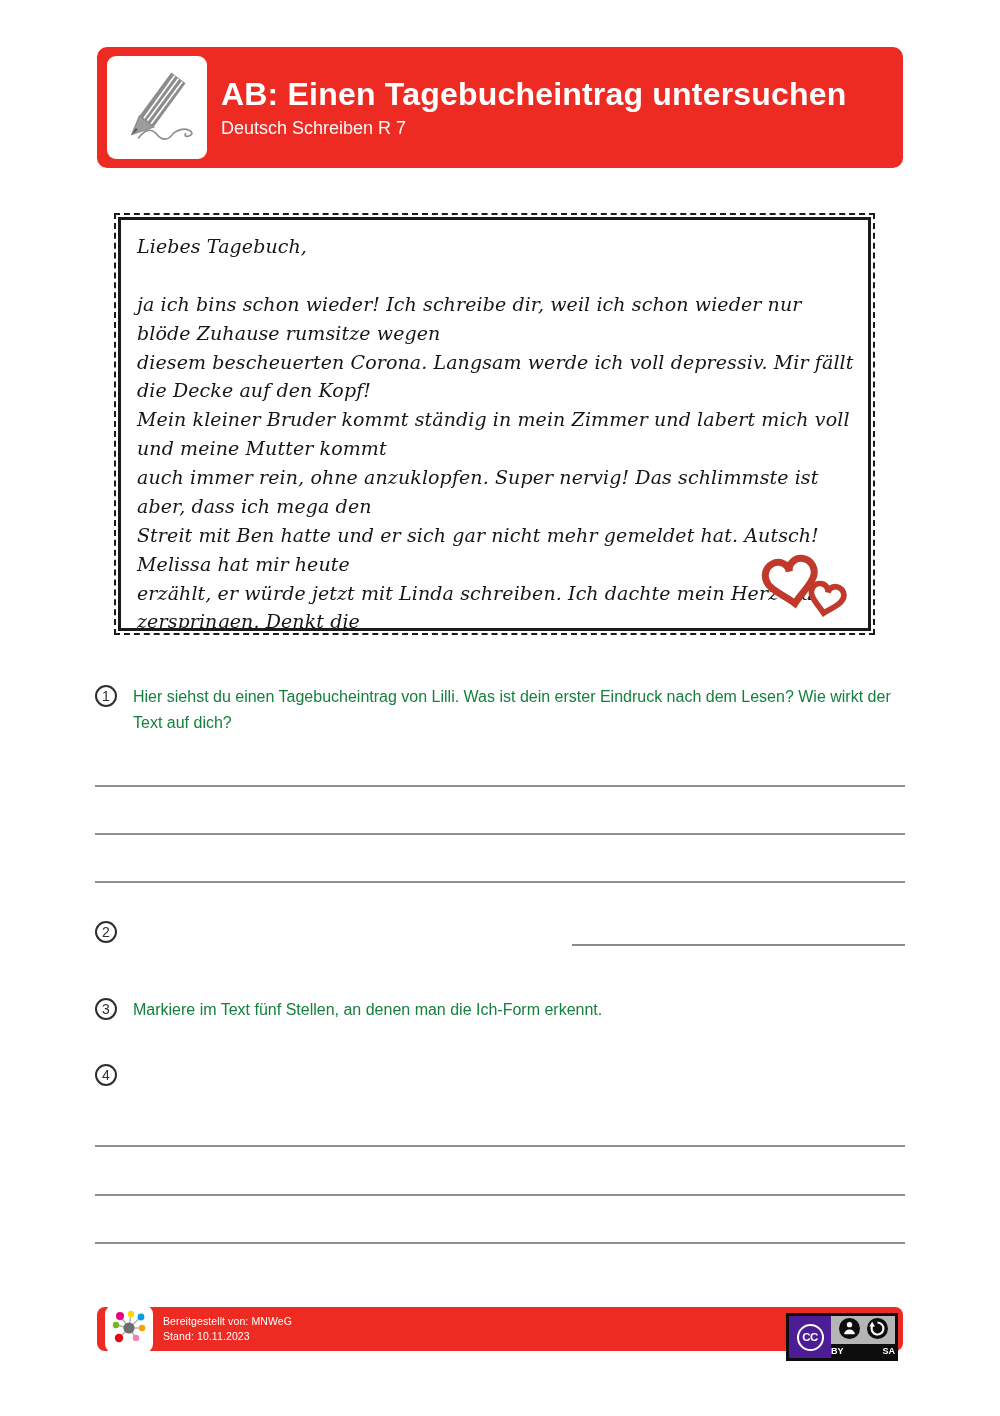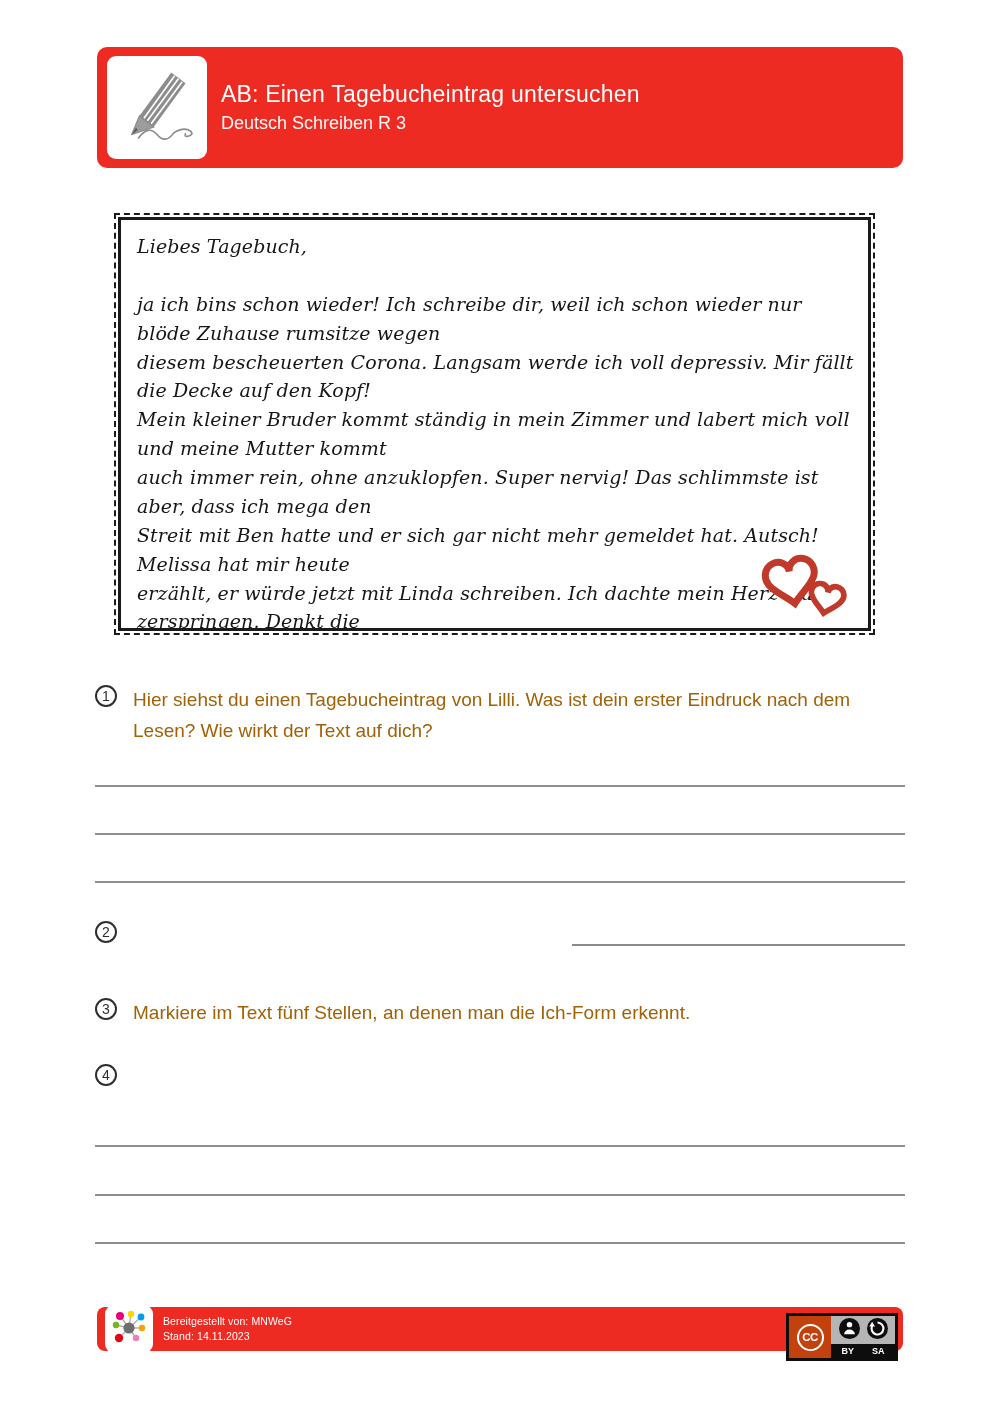--- a/index.html
+++ b/index.html
@@ -10,70 +10,70 @@
   
   .header-bar {
     position:absolute; left:97px; top:47px; width:806px; height:121px;
     background:#ee2b23; border-radius:10px; display:flex; align-items:center;
   }
   .header-icon-box {
     width:100px; height:103px; margin-left:10px; background:#ffffff;
     border-radius:9px; display:flex; align-items:center; justify-content:center; flex:0 0 auto;
   }
   .header-text { display:flex; flex-direction:column; justify-content:center; padding-left:14px; color:#fff; }
-  .header-title { font-size:23px; font-weight:400; letter-spacing:.2px; line-height:1.15; }
+  .header-title { font-size:32px; font-weight:700; letter-spacing:.2px; line-height:1.15; }
   .header-subtitle { font-size:18px; font-weight:400; margin-top:6px; opacity:.97; }
 
   
   .diary-box {
     position:absolute; left:118px; top:217px; width:753px; height:414px;
     background:#fff; border:3px solid #1a1a1a; outline:2px dashed #1a1a1a; outline-offset:2px;
     padding:12px 12px 8px 16px; overflow:hidden;
   }
   .diary-text {
     font-family:"DejaVu Serif", serif; font-style:italic;
     font-size:19px; line-height:1.52; color:#161616; white-space:pre-line; letter-spacing:.1px;
   }
   .hearts { position:absolute; right:14px; bottom:4px; width:96px; height:72px; }
 
   
   .question { position:absolute; left:95px; width:812px; display:flex; align-items:flex-start; }
   .qnum {
     flex:0 0 auto; width:22px; height:22px; border:2px solid #2e2e2e; border-radius:50%;
     font-size:14px; line-height:18px; text-align:center; color:#2e2e2e; margin-top:1px;
   }
-  .qtext { margin-left:16px; font-size:19px; line-height:1.65; color:#a16207; max-width:775px; }
+  .qtext { margin-left:16px; font-size:16px; line-height:1.65; color:#15803d; max-width:775px; }
   .rule { position:absolute; left:95px; width:810px; height:2px; background:#8f8f8f; }
   .answer-line { position:absolute; left:572px; top:944px; width:333px; height:2px; background:#8a8a8a; }
 
   
   .footer-bar {
     position:absolute; left:97px; top:1307px; width:806px; height:44px;
     background:#ee2b23; border-radius:8px; display:flex; align-items:center; padding:0 8px;
   }
   .footer-logo-box {
     width:48px; height:48px; background:#fff; border-radius:9px; flex:0 0 auto;
     display:flex; align-items:center; justify-content:center;
   }
   .footer-meta { margin-left:10px; color:#ffffff; font-size:10.5px; line-height:1.45; letter-spacing:.1px; }
   .footer-page { position:absolute; left:50%; top:9px; transform:translateX(-50%); color:#fff; font-size:19px;margin-top:48px; }
 
   .cc-badge {
     position:absolute; right:5px; top:6px; width:112px; height:48px;
     border:3px solid #0d0d0d; background:#b5b5b5; display:flex;
   }
-  .cc-left { width:42px; background:#c2410c; display:flex; align-items:center; justify-content:center; }
+  .cc-left { width:42px; background:#4c1d95; display:flex; align-items:center; justify-content:center; }
   .cc-circle {
     width:27px; height:27px; border:2.5px solid #fff; border-radius:50%;
     color:#fff; font-size:11.5px; font-weight:bold; display:flex; align-items:center; justify-content:center;
     letter-spacing:-.5px;
   }
   .cc-right { flex:1; display:flex; flex-direction:column; }
   .cc-icons { flex:1; display:flex; align-items:center; justify-content:center; gap:7px; }
-  .cc-strip { height:14px; background:#0d0d0d; color:#fff; font-size:9px; font-weight:bold; display:flex; justify-content:center; gap:18px; align-items:center; }
+  .cc-strip { height:14px; background:#0d0d0d; color:#fff; font-size:9px; font-weight:bold; display:flex; justify-content:space-between; gap:18px; align-items:center; }
 </style>
 </head>
 <body>
 
 <div class="page">
 
   <div class="header-bar">
     <div class="header-icon-box">
       <span>
         <svg width="84" height="88" viewBox="0 0 100 100">
@@ -82,21 +82,21 @@
           <line x1="71" y1="14" x2="34.5" y2="64.5" stroke="#ffffff" stroke-width="2"></line>
           <line x1="80" y1="21" x2="43" y2="71" stroke="#ffffff" stroke-width="2"></line>
           <polygon points="29,62 46,75 20,84" fill="#9d9d9d" stroke="#8c8c8c" stroke-width="1.5"></polygon>
           <polygon points="20,84 27,78.5 25,76" fill="#555555"></polygon>
           <path d="M28 88 Q40 72 50 84 T70 82 Q82 74 90 80 Q94 84 87 86 Q82 87 84 83" fill="none" stroke="#8c8c8c" stroke-width="2" stroke-linecap="round"></path>
         </svg>
       </span>
     </div>
     <div class="header-text">
       <div class="header-title">AB: Einen Tagebucheintrag untersuchen</div>
-      <div class="header-subtitle">Deutsch Schreiben R 3</div>
+      <div class="header-subtitle">Deutsch Schreiben R 7</div>
     </div>
   </div>
 
   <div class="diary-box">
     <div class="diary-text">Liebes Tagebuch,
 
 ja ich bins schon wieder! Ich schreibe dir, weil ich schon wieder nur blöde Zuhause rumsitze wegen
 diesem bescheuerten Corona. Langsam werde ich voll depressiv. Mir fällt die Decke auf den Kopf!
 Mein kleiner Bruder kommt ständig in mein Zimmer und labert mich voll und meine Mutter kommt
 auch immer rein, ohne anzuklopfen. Super nervig! Das schlimmste ist aber, dass ich mega den
@@ -168,21 +168,21 @@
           <circle cx="32" cy="10" r="3.4" fill="#00a0e3"></circle>
           <circle cx="7" cy="18" r="3.2" fill="#7ab51d"></circle>
           <circle cx="33" cy="21" r="3.2" fill="#f5a300"></circle>
           <circle cx="10" cy="31" r="4.2" fill="#e30613"></circle>
           <circle cx="27" cy="31" r="3.2" fill="#ef7fb5"></circle>
         </svg>
       </span>
     </div>
     <div class="footer-meta">
       <div>Bereitgestellt von: MNWeG</div>
-      <div>Stand: 14.11.2023</div>
+      <div>Stand: 10.11.2023</div>
     </div>
     <div class="footer-page">Seite: 1/2</div>
 
     <div class="cc-badge">
       <div class="cc-left">
         <div class="cc-circle">CC</div>
       </div>
       <div class="cc-right">
         <div class="cc-icons">
           <span>

